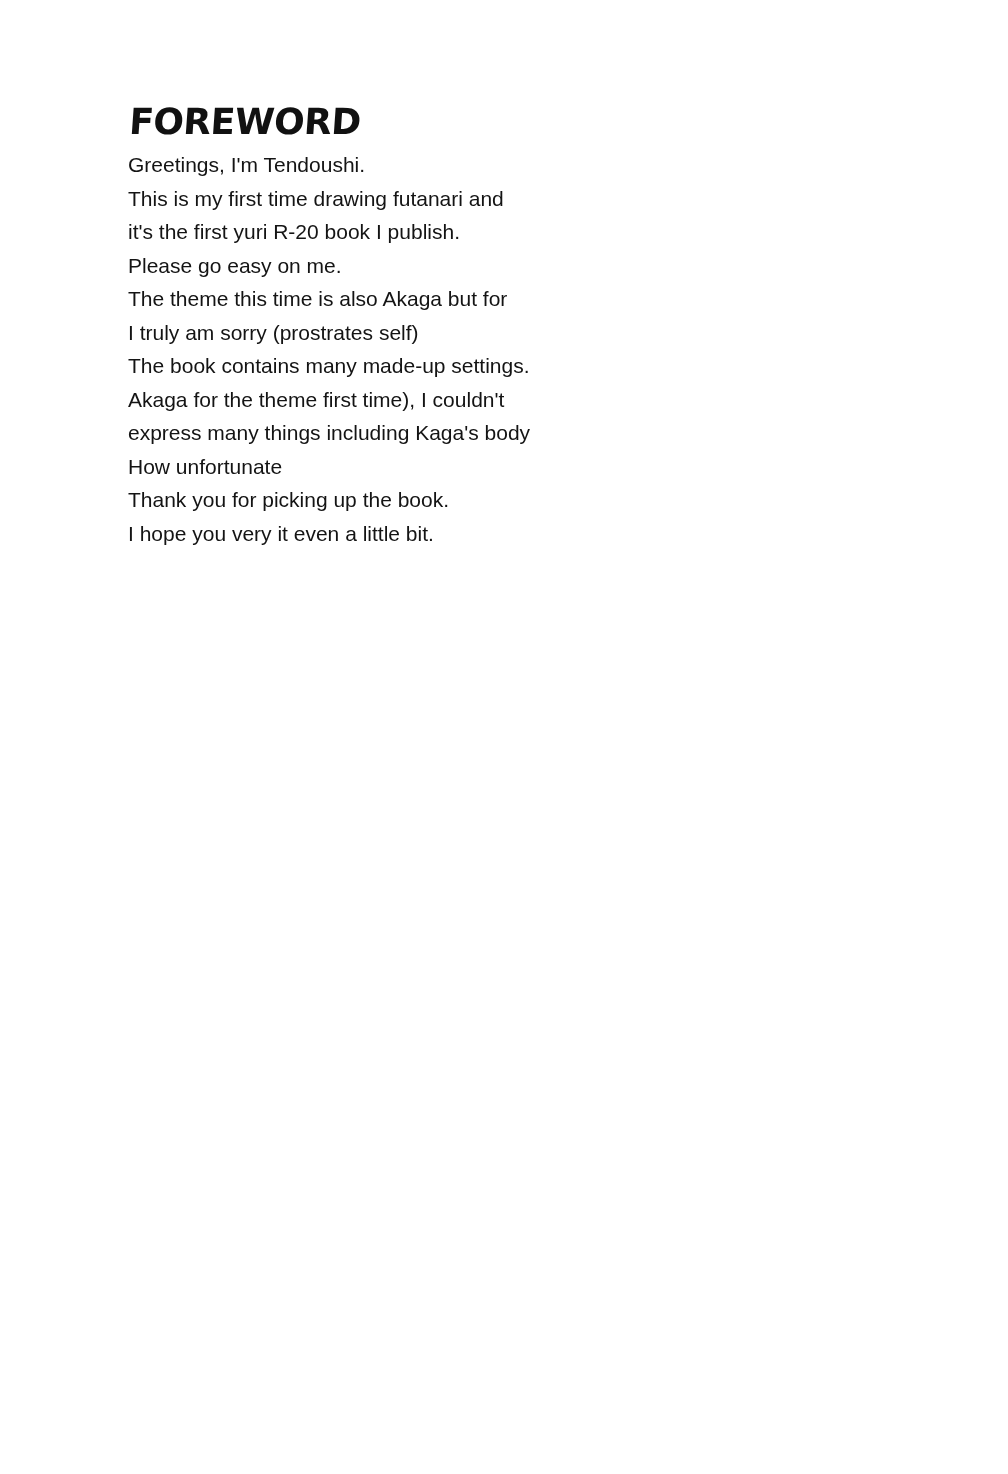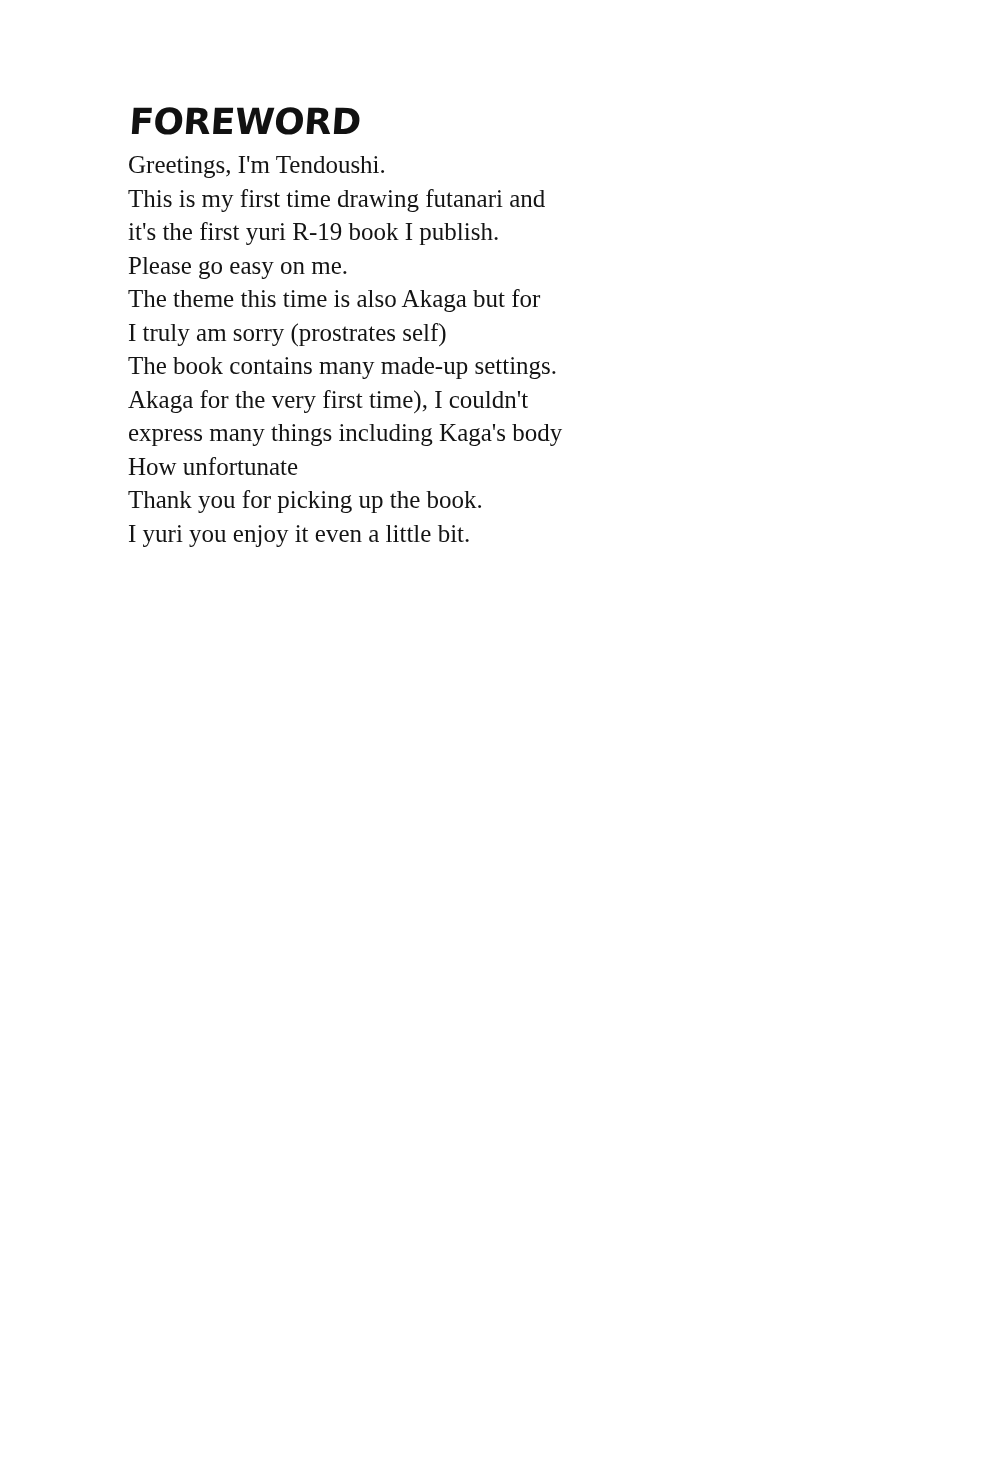--- a/index.html
+++ b/index.html
@@ -25,44 +25,44 @@
     font-size: 36px;
     font-weight: 700;
     letter-spacing: -0.5px;
     color: #111111;
     margin: 0 0 8px 0;
     line-height: 1.0;
     transform: skewX(-4deg);
     transform-origin: left bottom;
   }
   .body-text {
-    font-family: Liberation Serif, serif;
-    font-size: 25px;
+    font-family: Liberation Sans, sans-serif;
+    font-size: 21px;
     color: #141414;
     line-height: 33.5px;
     white-space: nowrap;
   }
   .body-text .line {
     display: block;
   }
 </style>
 </head>
 <body>
 
 <div class="page">
   <div class="content">
     <h1 class="foreword-title">FOREWORD</h1>
     <div class="body-text">
       <span class="line">Greetings, I'm Tendoushi.</span>
       <span class="line">This is my first time drawing futanari and</span>
-      <span class="line">it's the first yuri R-19 book I publish.</span>
+      <span class="line">it's the first yuri R-20 book I publish.</span>
       <span class="line">Please go easy on me.</span>
       <span class="line">The theme this time is also Akaga but for</span>
       <span class="line">I truly am sorry (prostrates self)</span>
       <span class="line">The book contains many made-up settings.</span>
-      <span class="line">Akaga for the very first time), I couldn't</span>
+      <span class="line">Akaga for the theme first time), I couldn't</span>
       <span class="line">express many things including Kaga's body</span>
       <span class="line">How unfortunate</span>
       <span class="line">Thank you for picking up the book.</span>
-      <span class="line">I yuri you enjoy it even a little bit.</span>
+      <span class="line">I hope you very it even a little bit.</span>
     </div>
   </div>
 </div>
 
 </body></html>

